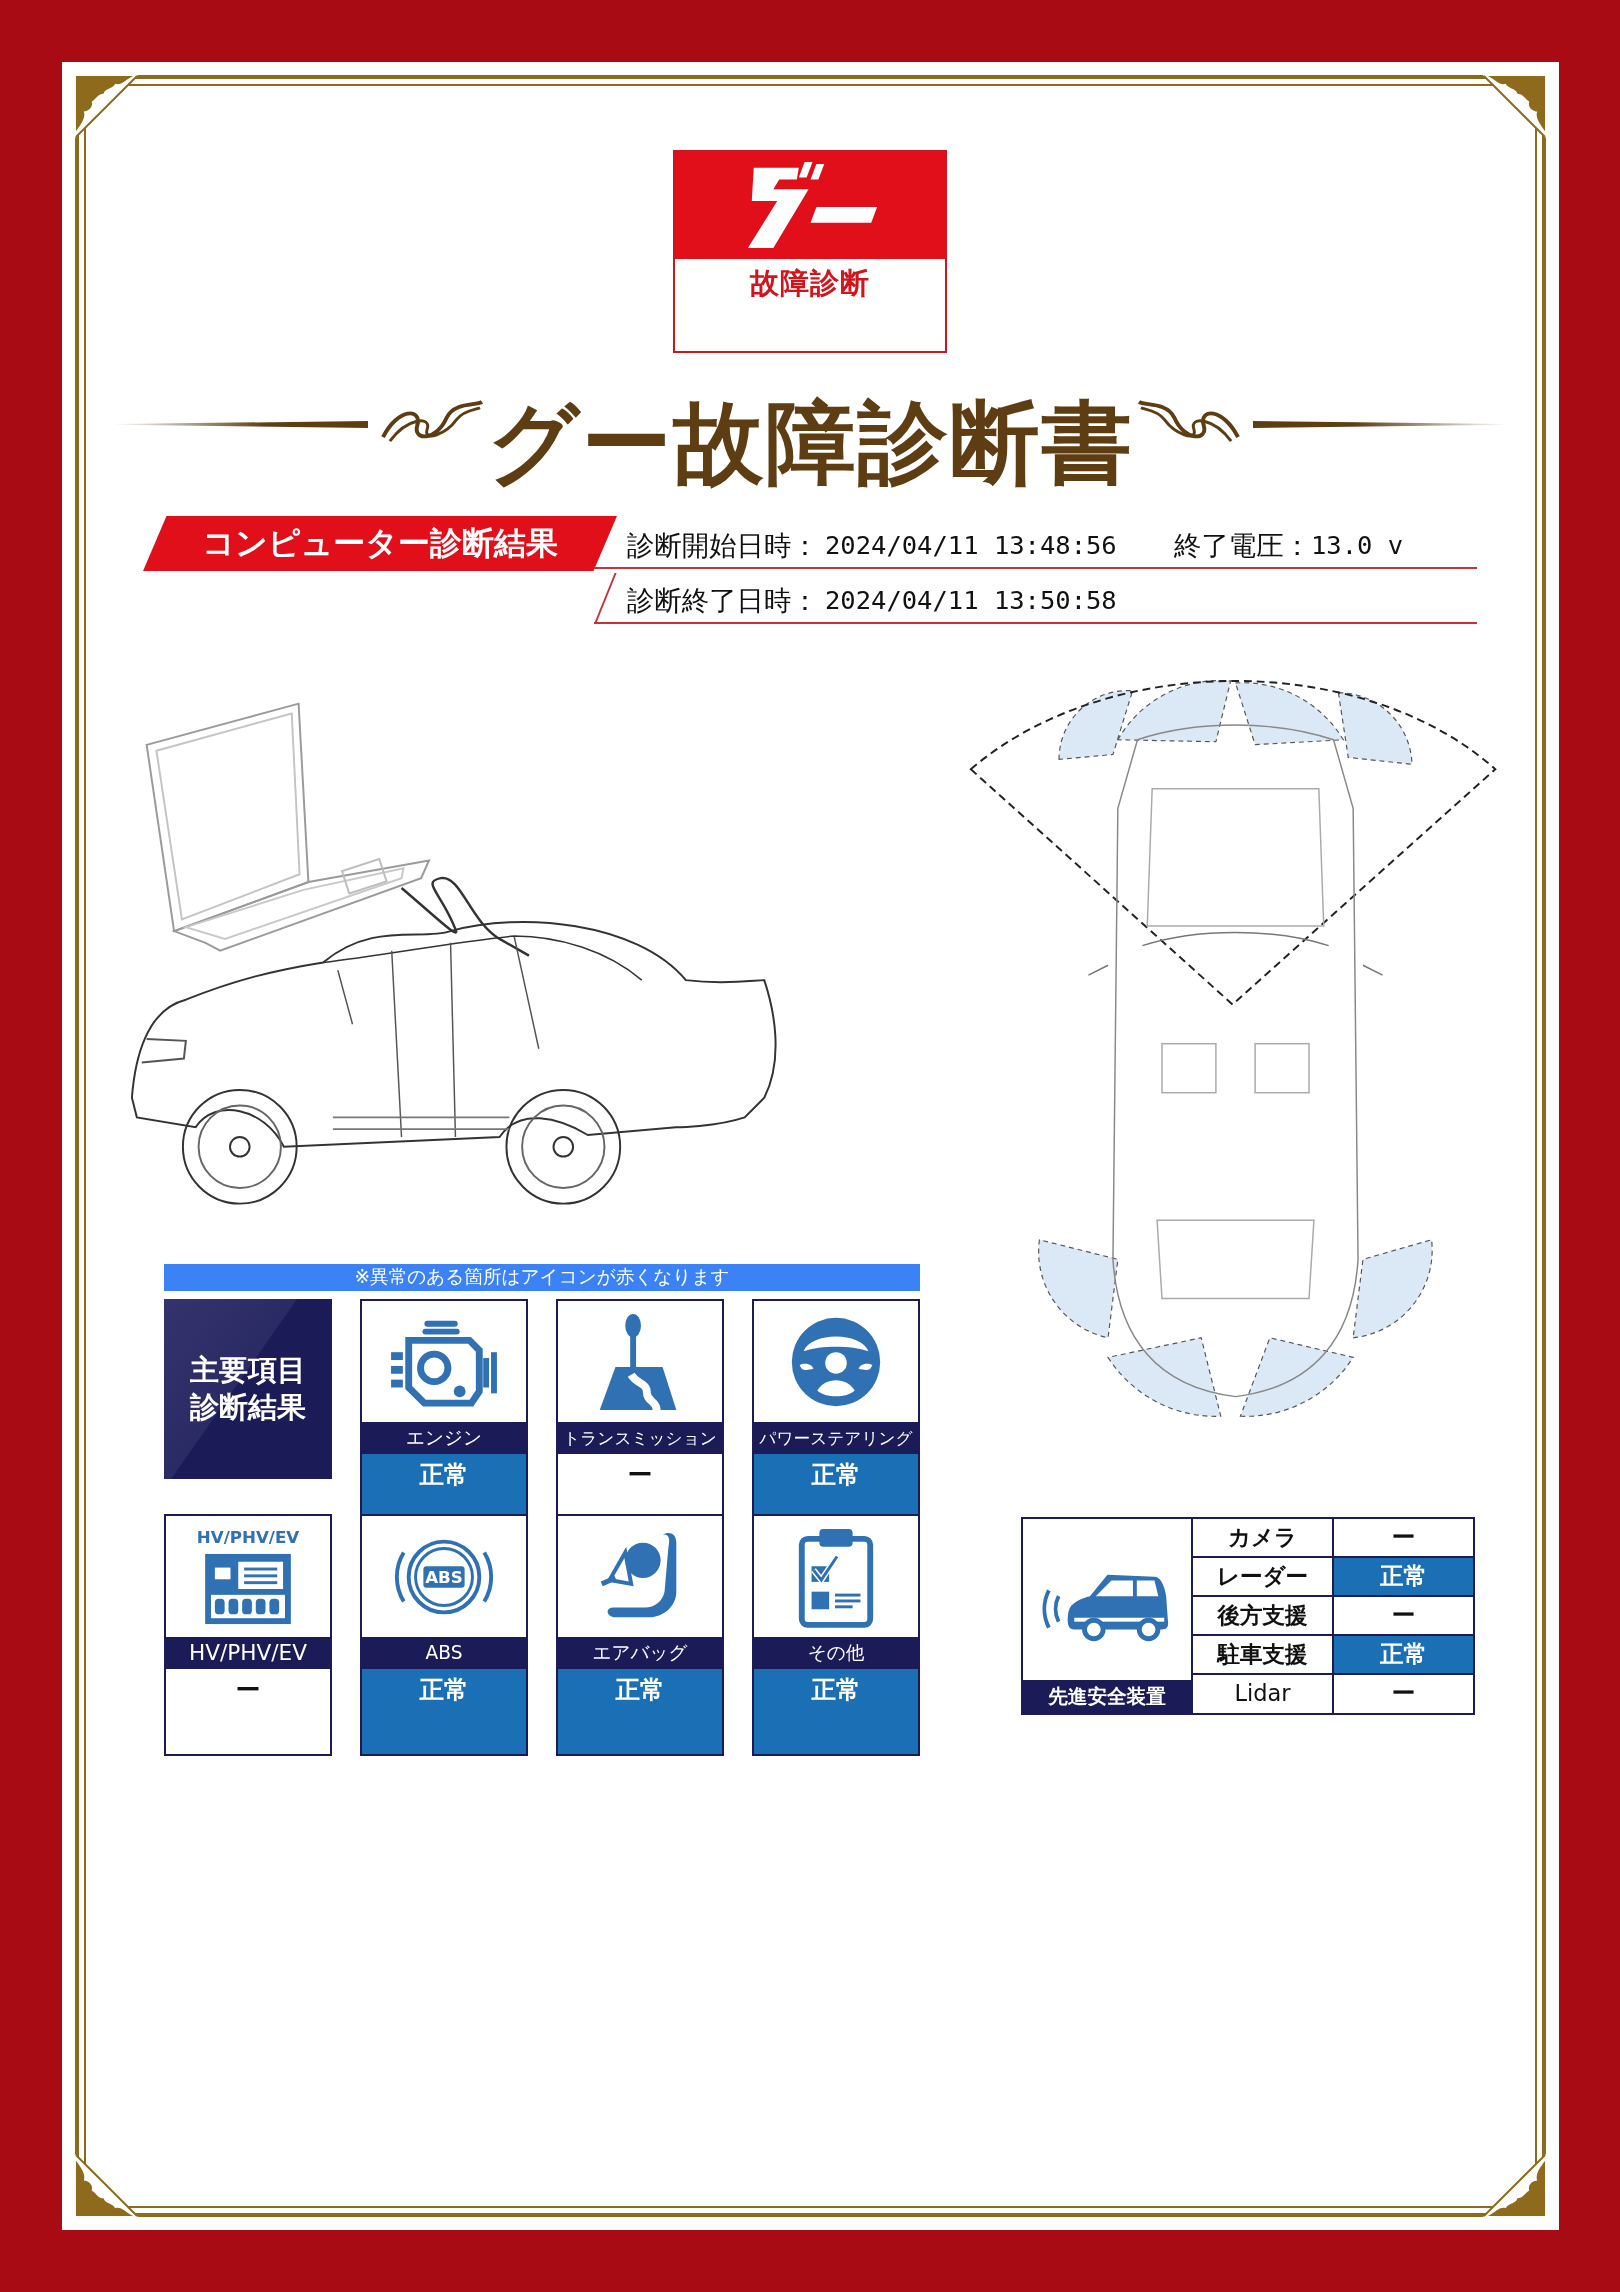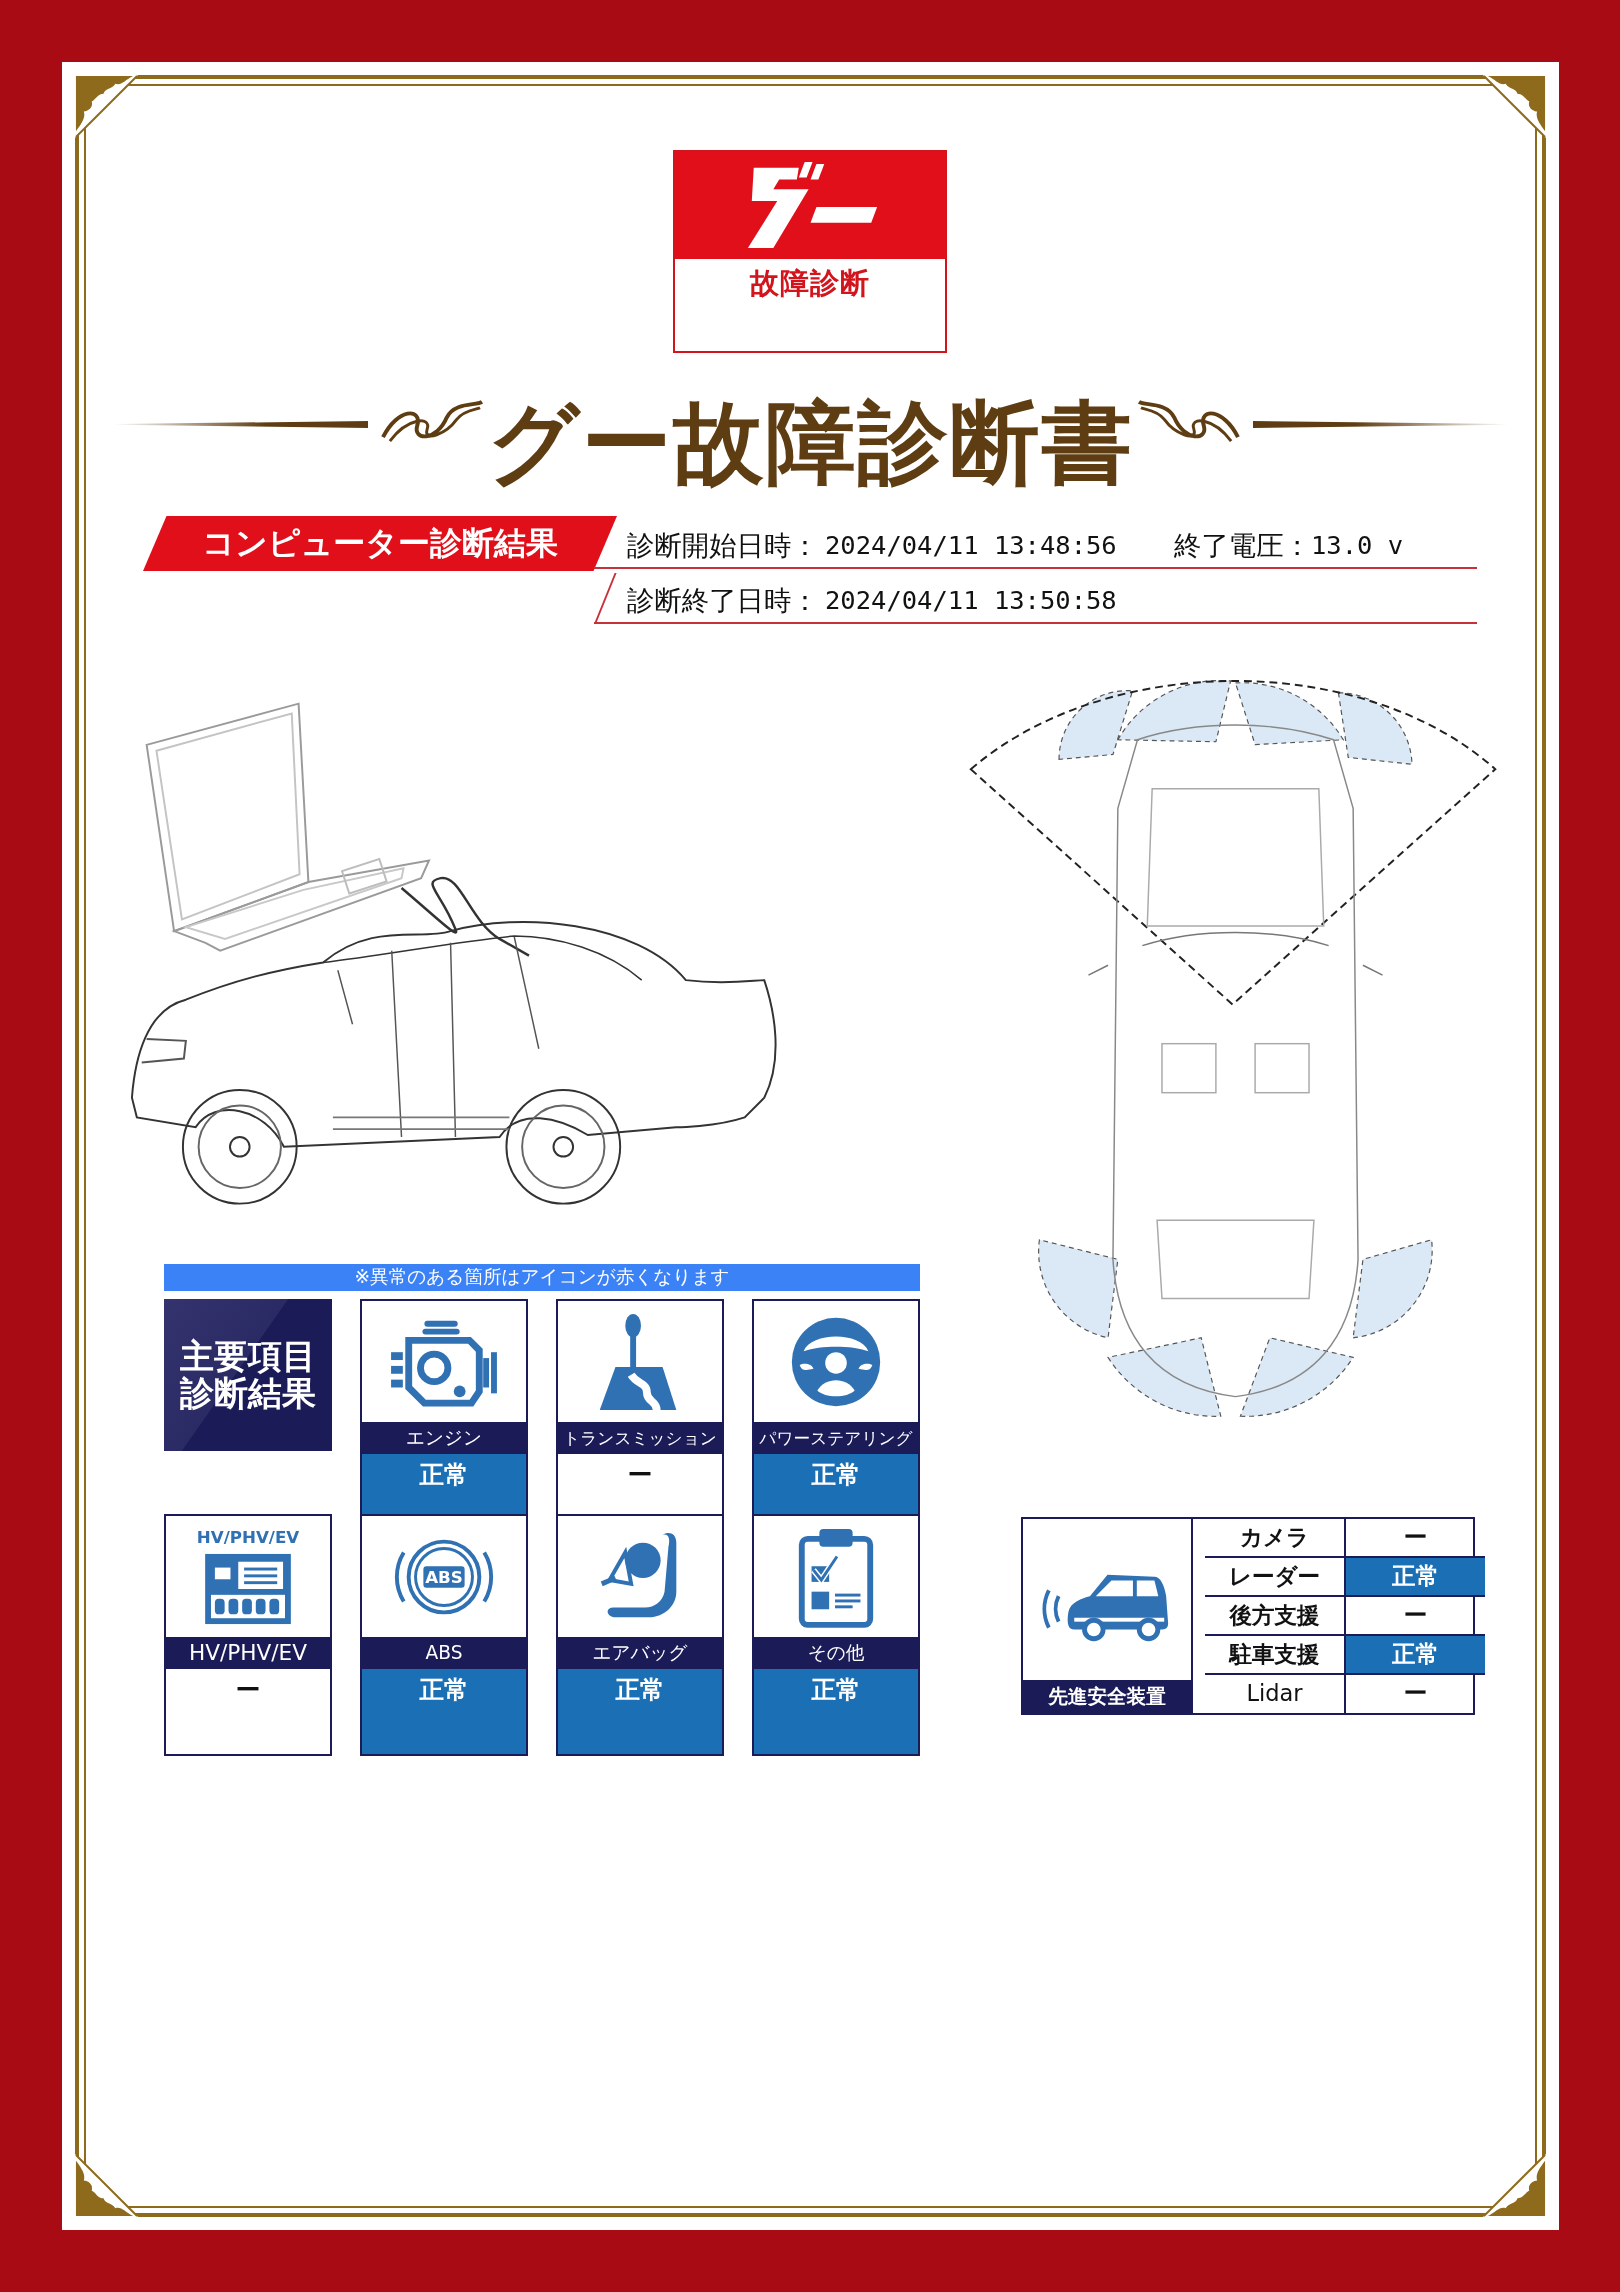--- a/index.html
+++ b/index.html
@@ -37,35 +37,35 @@
   .info-value { position:absolute; top:7.8px; font-size:25.5px; color:#111; font-family:"DejaVu Sans Mono", monospace; }
   .row1 { left:594px; top:522px; width:883px; }
   .row2 { left:594px; top:577px; width:883px; }
 
   
   .illus-side { position:absolute; left:127px; top:686px; width:902px; height:549px; }
   .illus-top { position:absolute; left:961px; top:671px; width:549px; height:814px; }
 
   
   .notice { position:absolute; left:164px; top:1264px; width:756px; height:26.5px; background:#3b82f6; color:#fff; font-size:18.6px; text-align:center; line-height:26.5px; }
-  .main-box { position:absolute; left:164px; top:1299px; width:168px; height:152px; background:linear-gradient(125deg, #34336d 0%, #2a2a64 45%, #1b1b58 45.5%, #1b1b58 100%); color:#fff; display:flex; align-items:center; justify-content:center; text-align:right; font-size:34px; font-weight:bold; line-height:37px; }
+  .main-box { position:absolute; left:164px; top:1299px; width:168px; height:180px; background:linear-gradient(125deg, #34336d 0%, #2a2a64 45%, #1b1b58 45.5%, #1b1b58 100%); color:#fff; display:flex; align-items:center; justify-content:center; text-align:right; font-size:29px; font-weight:bold; line-height:37px; }
   .card { position:absolute; width:168px; height:242px; border:2px solid #1b1b58; box-sizing:border-box; background:#fff; }
   .card .icon-area { position:absolute; left:0; right:0; top:0; height:121px; display:flex; align-items:center; justify-content:center; }
   .card .label { position:absolute; left:0; right:0; top:121px; height:32px; background:#1b1b58; color:#fff; font-size:18.6px; text-align:center; line-height:32px; white-space:nowrap; overflow:hidden; }
   .card .status { position:absolute; left:0; right:0; top:153px; bottom:0; text-align:center; line-height:42px; font-size:24.5px; font-weight:bold; }
   .status.ok { background:#1a6fb5; color:#fff; }
   .status.na { background:#fff; color:#111; }
   .card.hv .label { font-size:21.6px; }
 
   
   .adas { position:absolute; left:1021px; top:1517px; width:454px; height:198px; border:2px solid #1b1b58; box-sizing:border-box; background:#fff; }
   .adas-left { position:absolute; left:0; top:0; width:168px; height:194px; border-right:2px solid #1b1b58; }
   .adas-left .icon { position:absolute; left:0; right:0; top:19.6px; height:137px; display:flex; align-items:center; justify-content:center; }
   .adas-left .label { position:absolute; left:0; right:0; bottom:0; height:33px; background:#1b1b58; color:#fff; text-align:center; line-height:33px; font-size:19.6px; font-weight:bold; }
-  .adas-table { position:absolute; left:170px; top:0; width:280px;margin-left:12px; }
+  .adas-table { position:absolute; left:170px; top:0; width:280px; }
   .adas-row { display:flex; height:39px; border-bottom:2px solid #1b1b58; box-sizing:border-box; }
   .adas-row:last-child { border-bottom:none; }
   .adas-row .k { width:141px; border-right:2px solid #1b1b58; box-sizing:border-box; text-align:center; font-size:22.5px; font-weight:bold; line-height:37px; color:#111; }
   .adas-row .v { flex:1; text-align:center; font-size:23.5px; font-weight:bold; line-height:37px; }
   .adas-row .v.ok { background:#1a6fb5; color:#fff; }
   .adas-row .v.na { color:#111; }
 </style>
 </head>
 <body>
 

